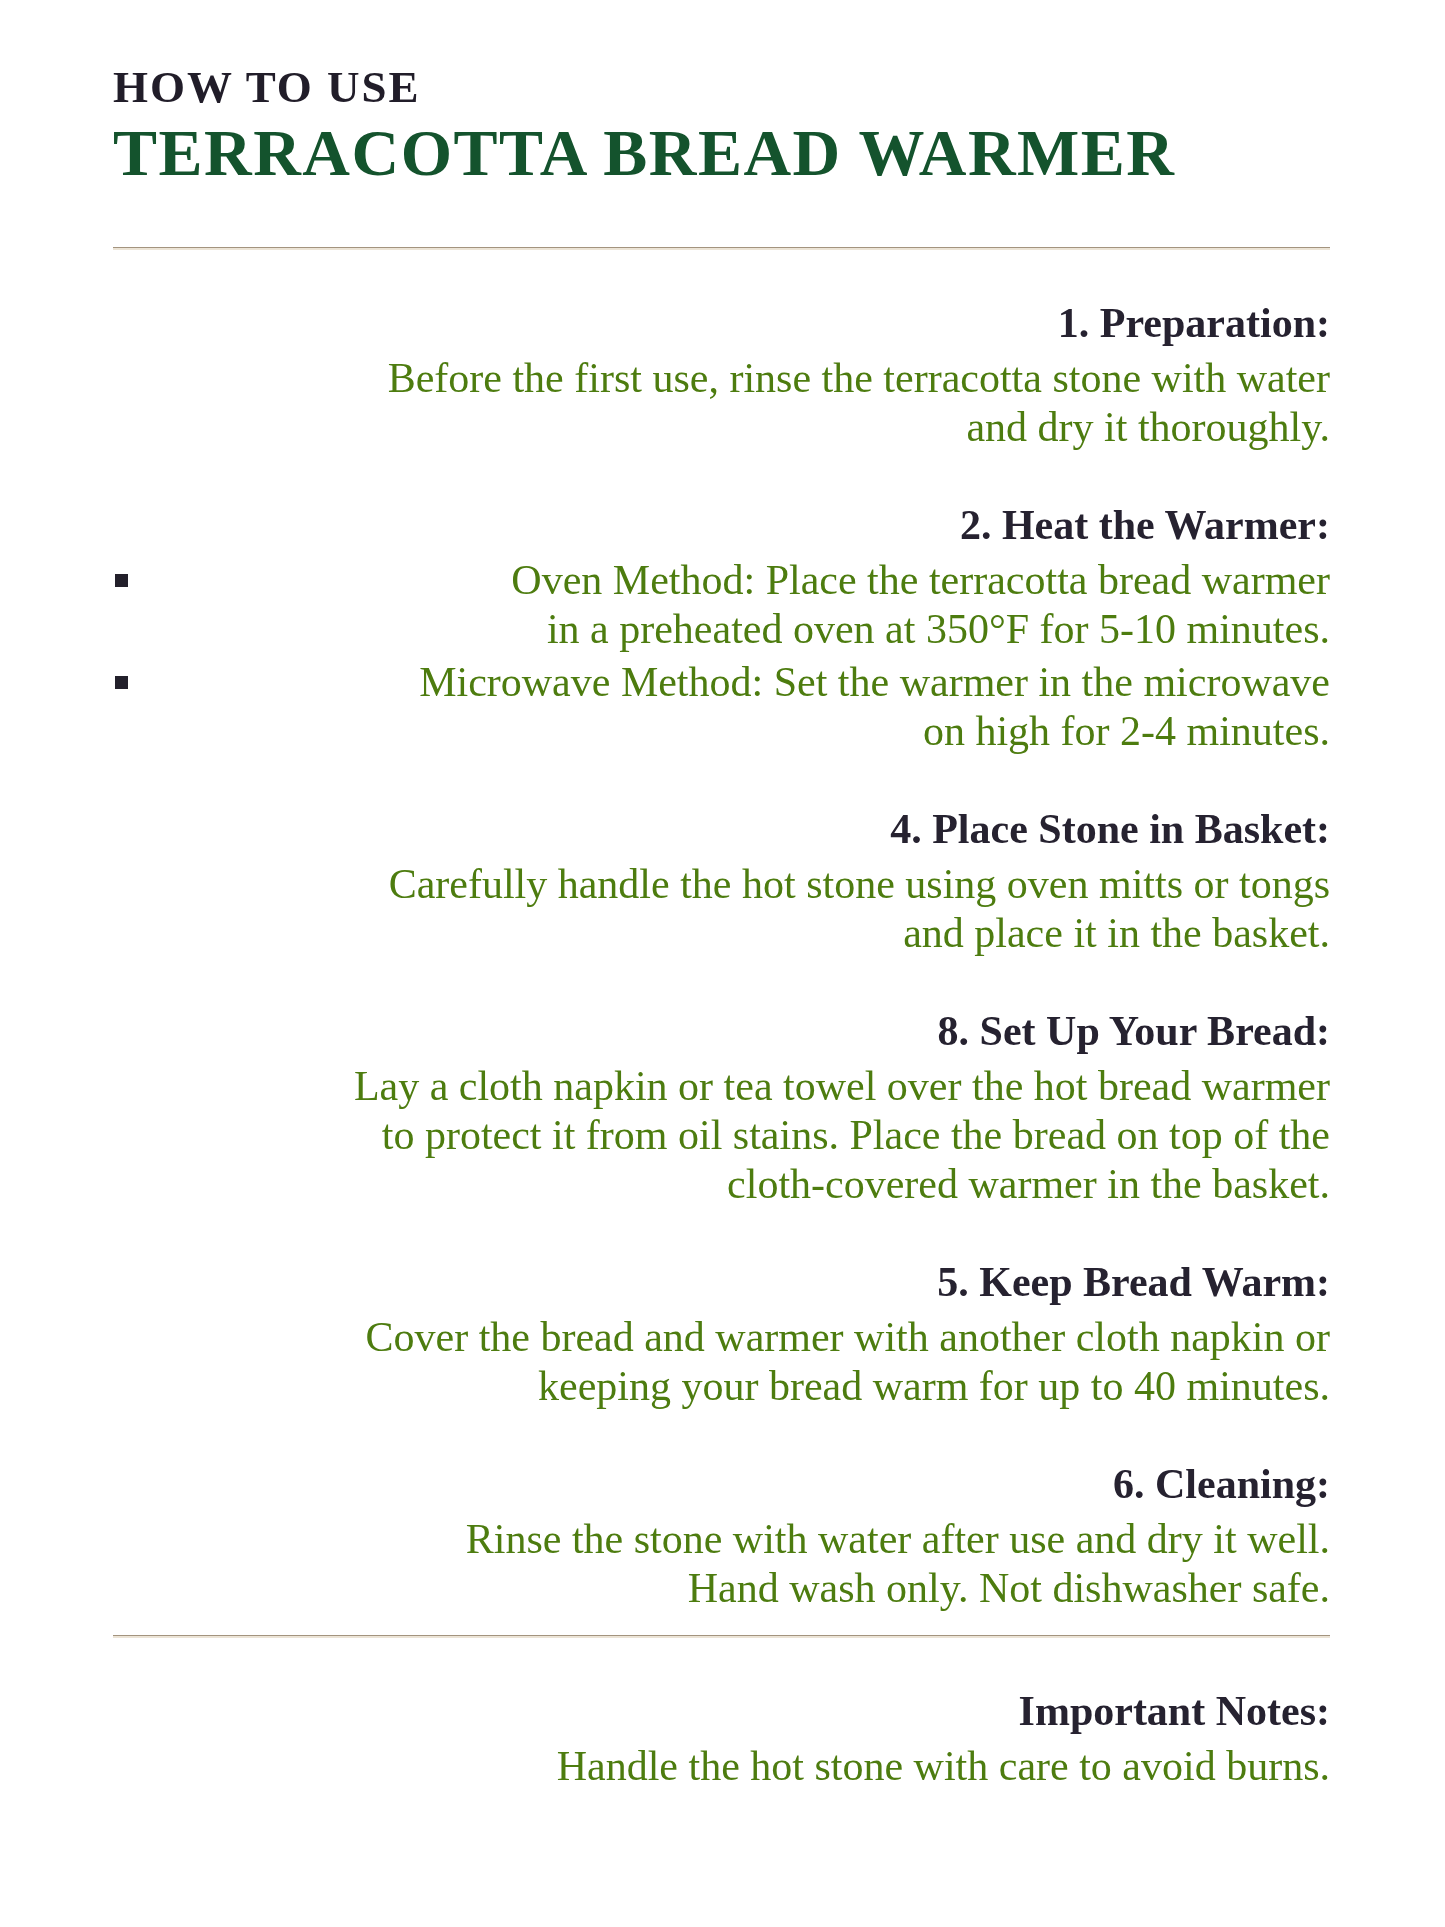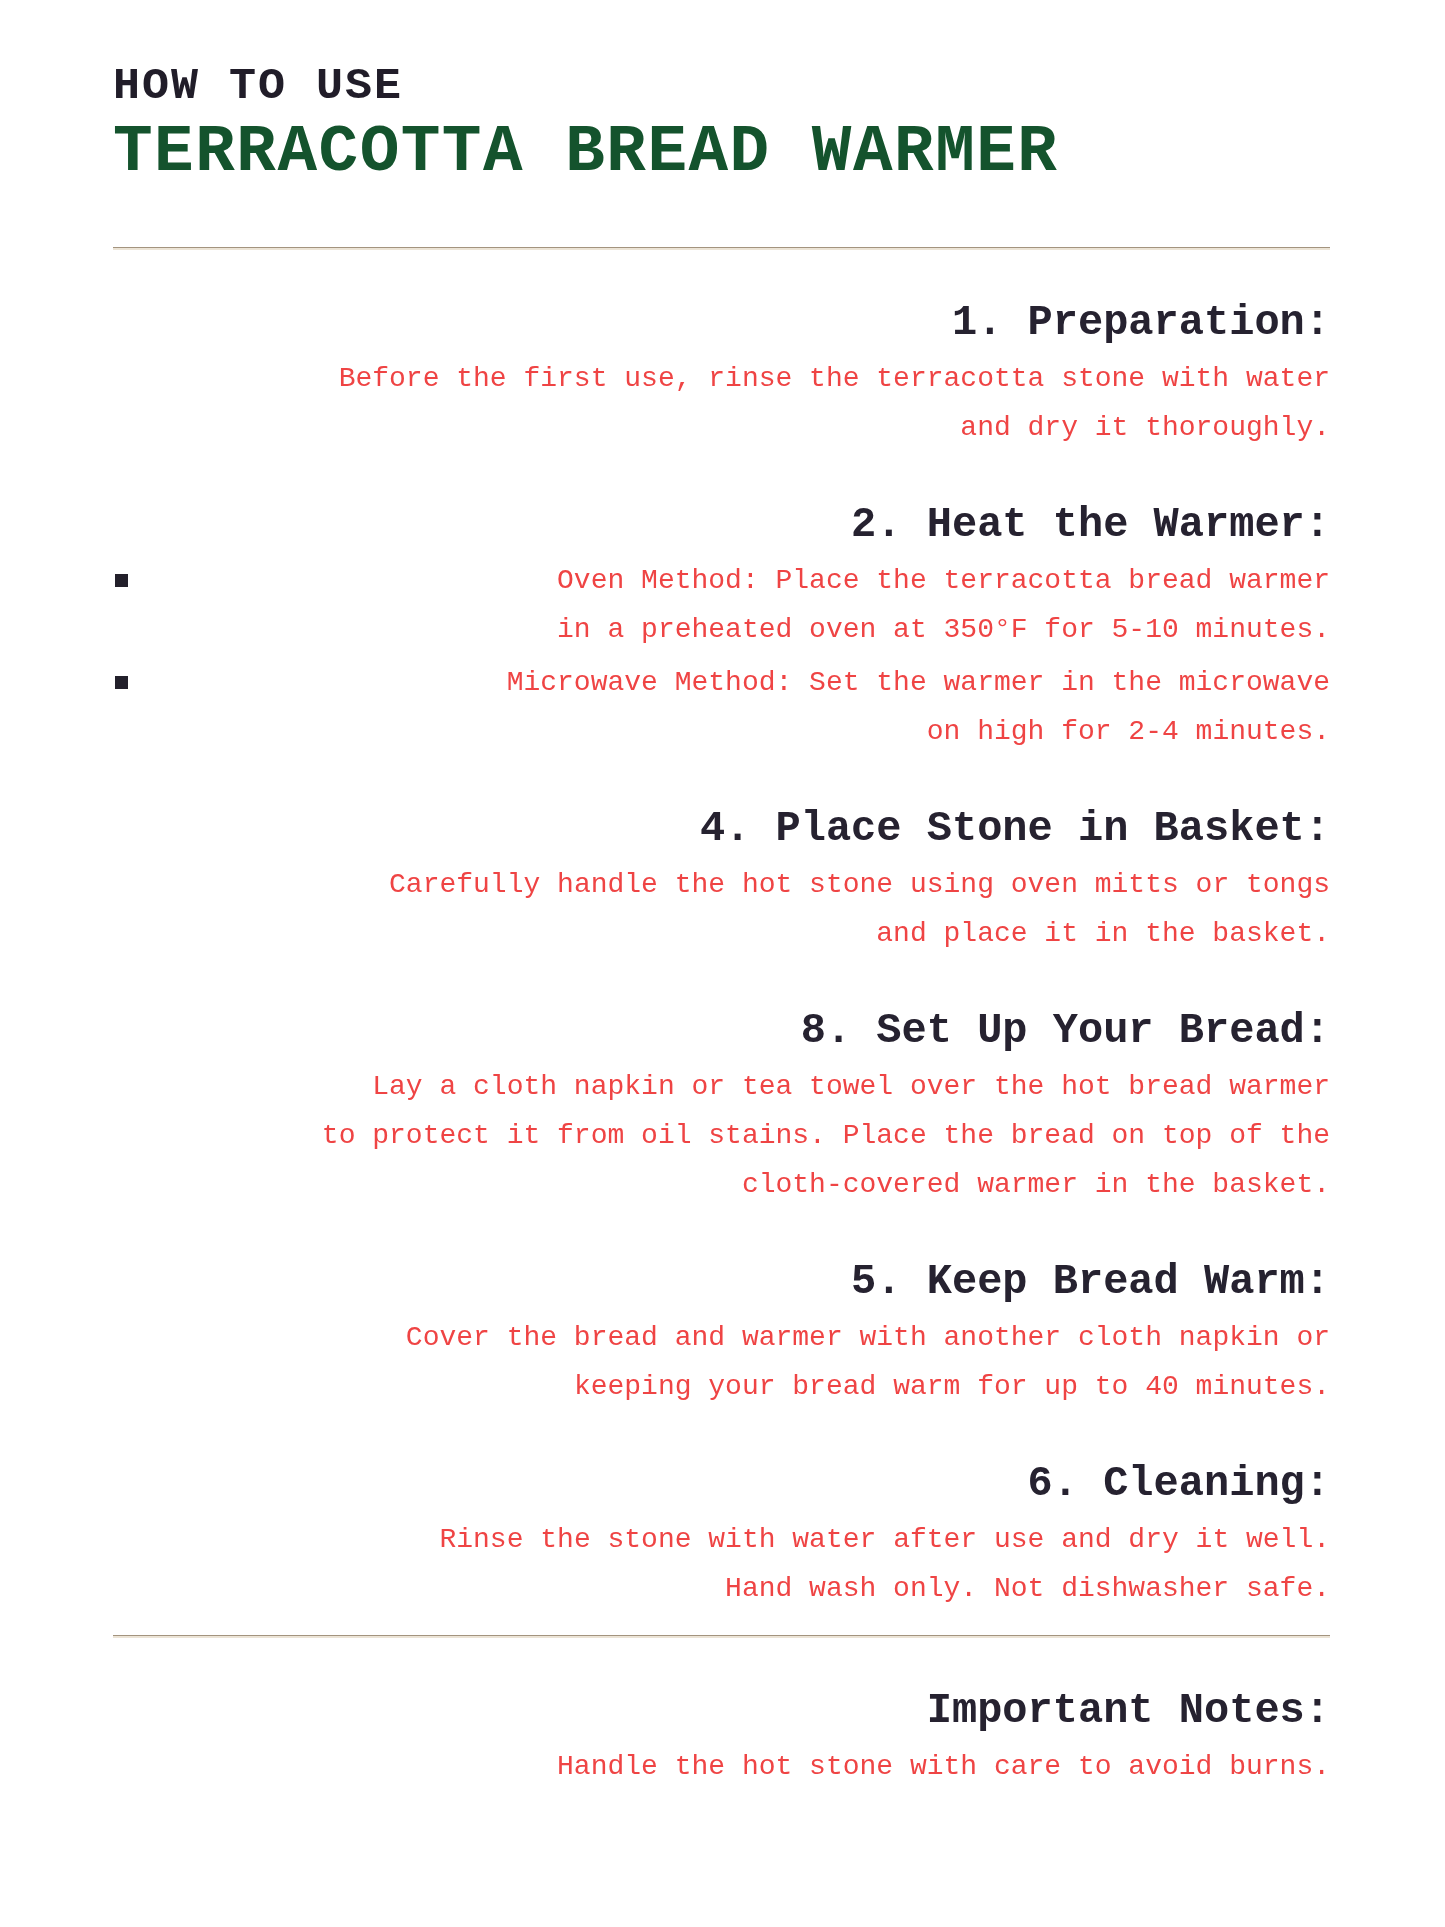--- a/index.html
+++ b/index.html
@@ -3,21 +3,21 @@
 <meta charset="utf-8">
 <style>
   * { margin: 0; padding: 0; box-sizing: border-box; }
   html, body { background: #ffffff; }
   .page {
     width: 1445px;
     height: 1927px;
     background: #ffffff;
     padding: 62px 115px 42px 113px;
     overflow: hidden;
-    font-family: Liberation Mono, monospace;
+    font-family: Liberation Serif, serif;
   }
   .kicker {
     font-size: 45px;
     line-height: 50px;
     font-weight: 600;
     letter-spacing: 2px;
     color: #211d29;
   }
   .doc-title {
     margin-top: 2px;
@@ -37,24 +37,24 @@
   .rule-bottom { margin-top: 22px; }
   .sec { margin-top: 46px; text-align: right; }
   .sec h2 {
     font-size: 42px;
     line-height: 54px;
     font-weight: 700;
     color: #262230;
     margin: 0 0 4px 0;
   }
   .bl {
-    font-size: 28px;
+    font-size: 42px;
     line-height: 49px;
     font-weight: 400;
-    color: #ef4444;
+    color: #4d7c0f;
   }
   .bullet {
     position: relative;
     padding-left: 92px;
     margin-bottom: 4px;
   }
   .sq {
     position: absolute;
     left: 2px;
     top: 18px;

